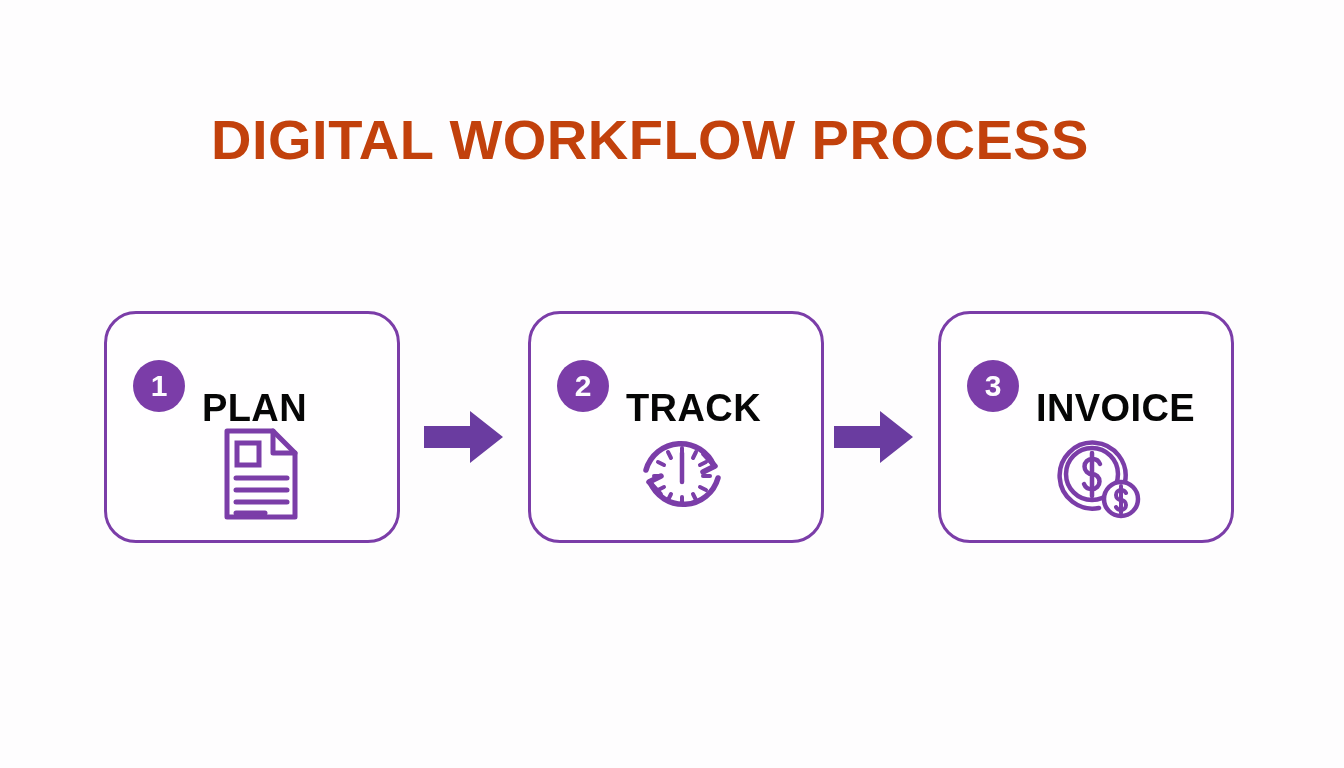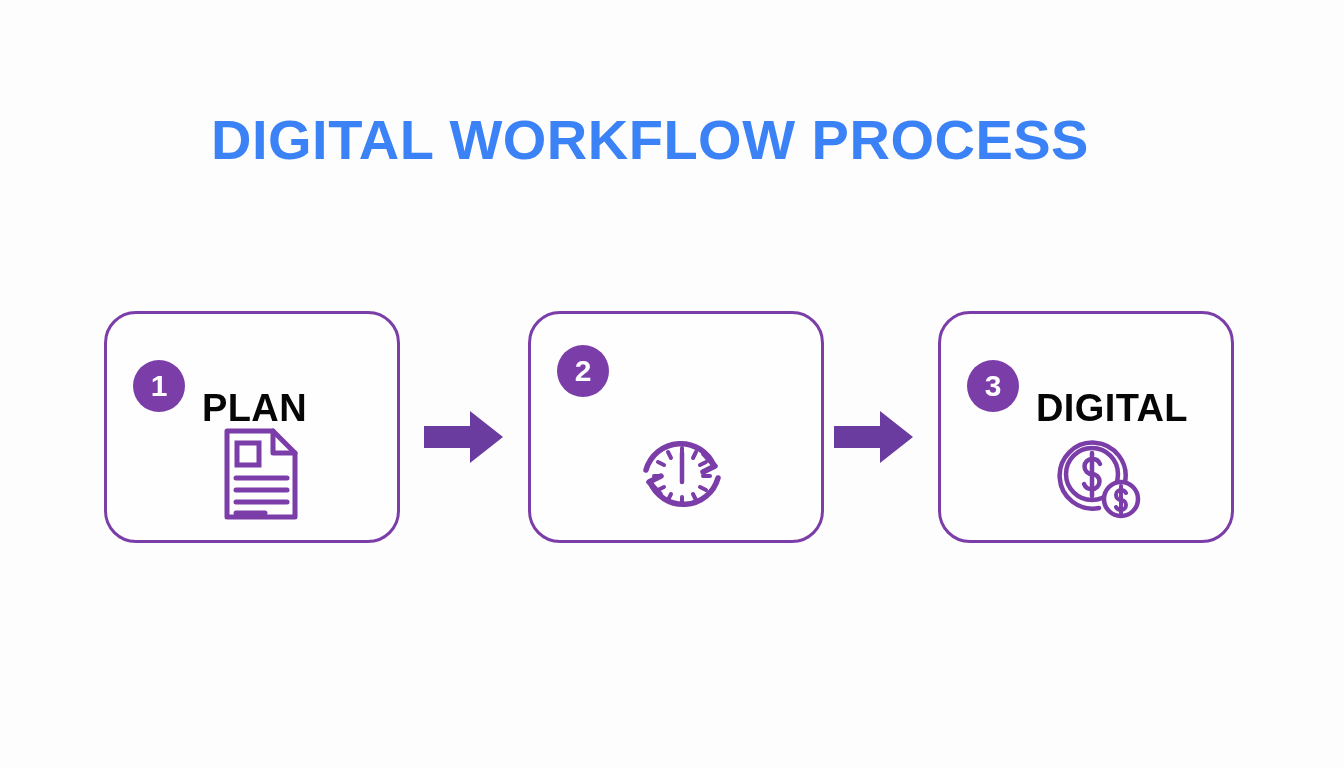--- a/index.html
+++ b/index.html
@@ -24,21 +24,21 @@
   
   #title {
     position: absolute;
     top: 112px;
     left: 0;
     width: 1300px;
     text-align: center;
     font-size: 56px;
     font-weight: bold;
     letter-spacing: 0.5px;
-    color: #3b82f6;
+    color: #c2410c;
     font-family: "Liberation Sans", sans-serif;
     line-height: 1;
     white-space: nowrap;
   }
 
   
   #flow {
     position: absolute;
     top: 311px;
     left: 104px;
@@ -145,20 +145,21 @@
 
     <div class="arrow a1">
       <svg width="80" height="56" viewBox="0 0 80 56">
         <path d="M0 17 h46 v-15 l33 26 l-33 26 v-15 h-46 z" fill="#6a3ca0"></path>
       </svg>
     </div>
 
     <div class="card c2">
       <div class="card-head">
         <div class="badge">2</div>
+        <div class="card-label">TRACK</div>
       </div>
       <div class="card-icon">
         <svg width="100" height="96" viewBox="0 0 100 96">
 
           <g stroke="#7b3da8" stroke-width="4" stroke-linecap="round">
             <line x1="50" y1="22" x2="50" y2="29"></line>
             <line x1="64" y1="26" x2="61" y2="32"></line>
             <line x1="74" y1="36" x2="68" y2="39"></line>
             <line x1="78" y1="50" x2="71" y2="50"></line>
             <line x1="74" y1="64" x2="68" y2="61"></line>
@@ -184,21 +185,21 @@
 
     <div class="arrow a2">
       <svg width="80" height="56" viewBox="0 0 80 56">
         <path d="M0 17 h46 v-15 l33 26 l-33 26 v-15 h-46 z" fill="#6a3ca0"></path>
       </svg>
     </div>
 
     <div class="card c3">
       <div class="card-head">
         <div class="badge">3</div>
-        <div class="card-label">DIGITAL</div>
+        <div class="card-label">INVOICE</div>
       </div>
       <div class="card-icon">
         <svg width="100" height="96" viewBox="0 0 100 96">
 
           <path d="M78 56 A33 33 0 1 0 52 82" fill="none" stroke="#7b3da8" stroke-width="4.5" stroke-linecap="round"></path>
 
           <circle cx="45" cy="48" r="26" fill="none" stroke="#7b3da8" stroke-width="4.5"></circle>
 
           <path d="M53 38 a8 8 0 0 0 -8 -5 a7.5 7.5 0 0 0 0 15 a7.5 7.5 0 0 1 0 15 a8 8 0 0 1 -8 -5" fill="none" stroke="#7b3da8" stroke-width="4.5" stroke-linecap="round" stroke-linejoin="round"></path>
           <line x1="45" y1="27" x2="45" y2="70" stroke="#7b3da8" stroke-width="4.5" stroke-linecap="round"></line>

